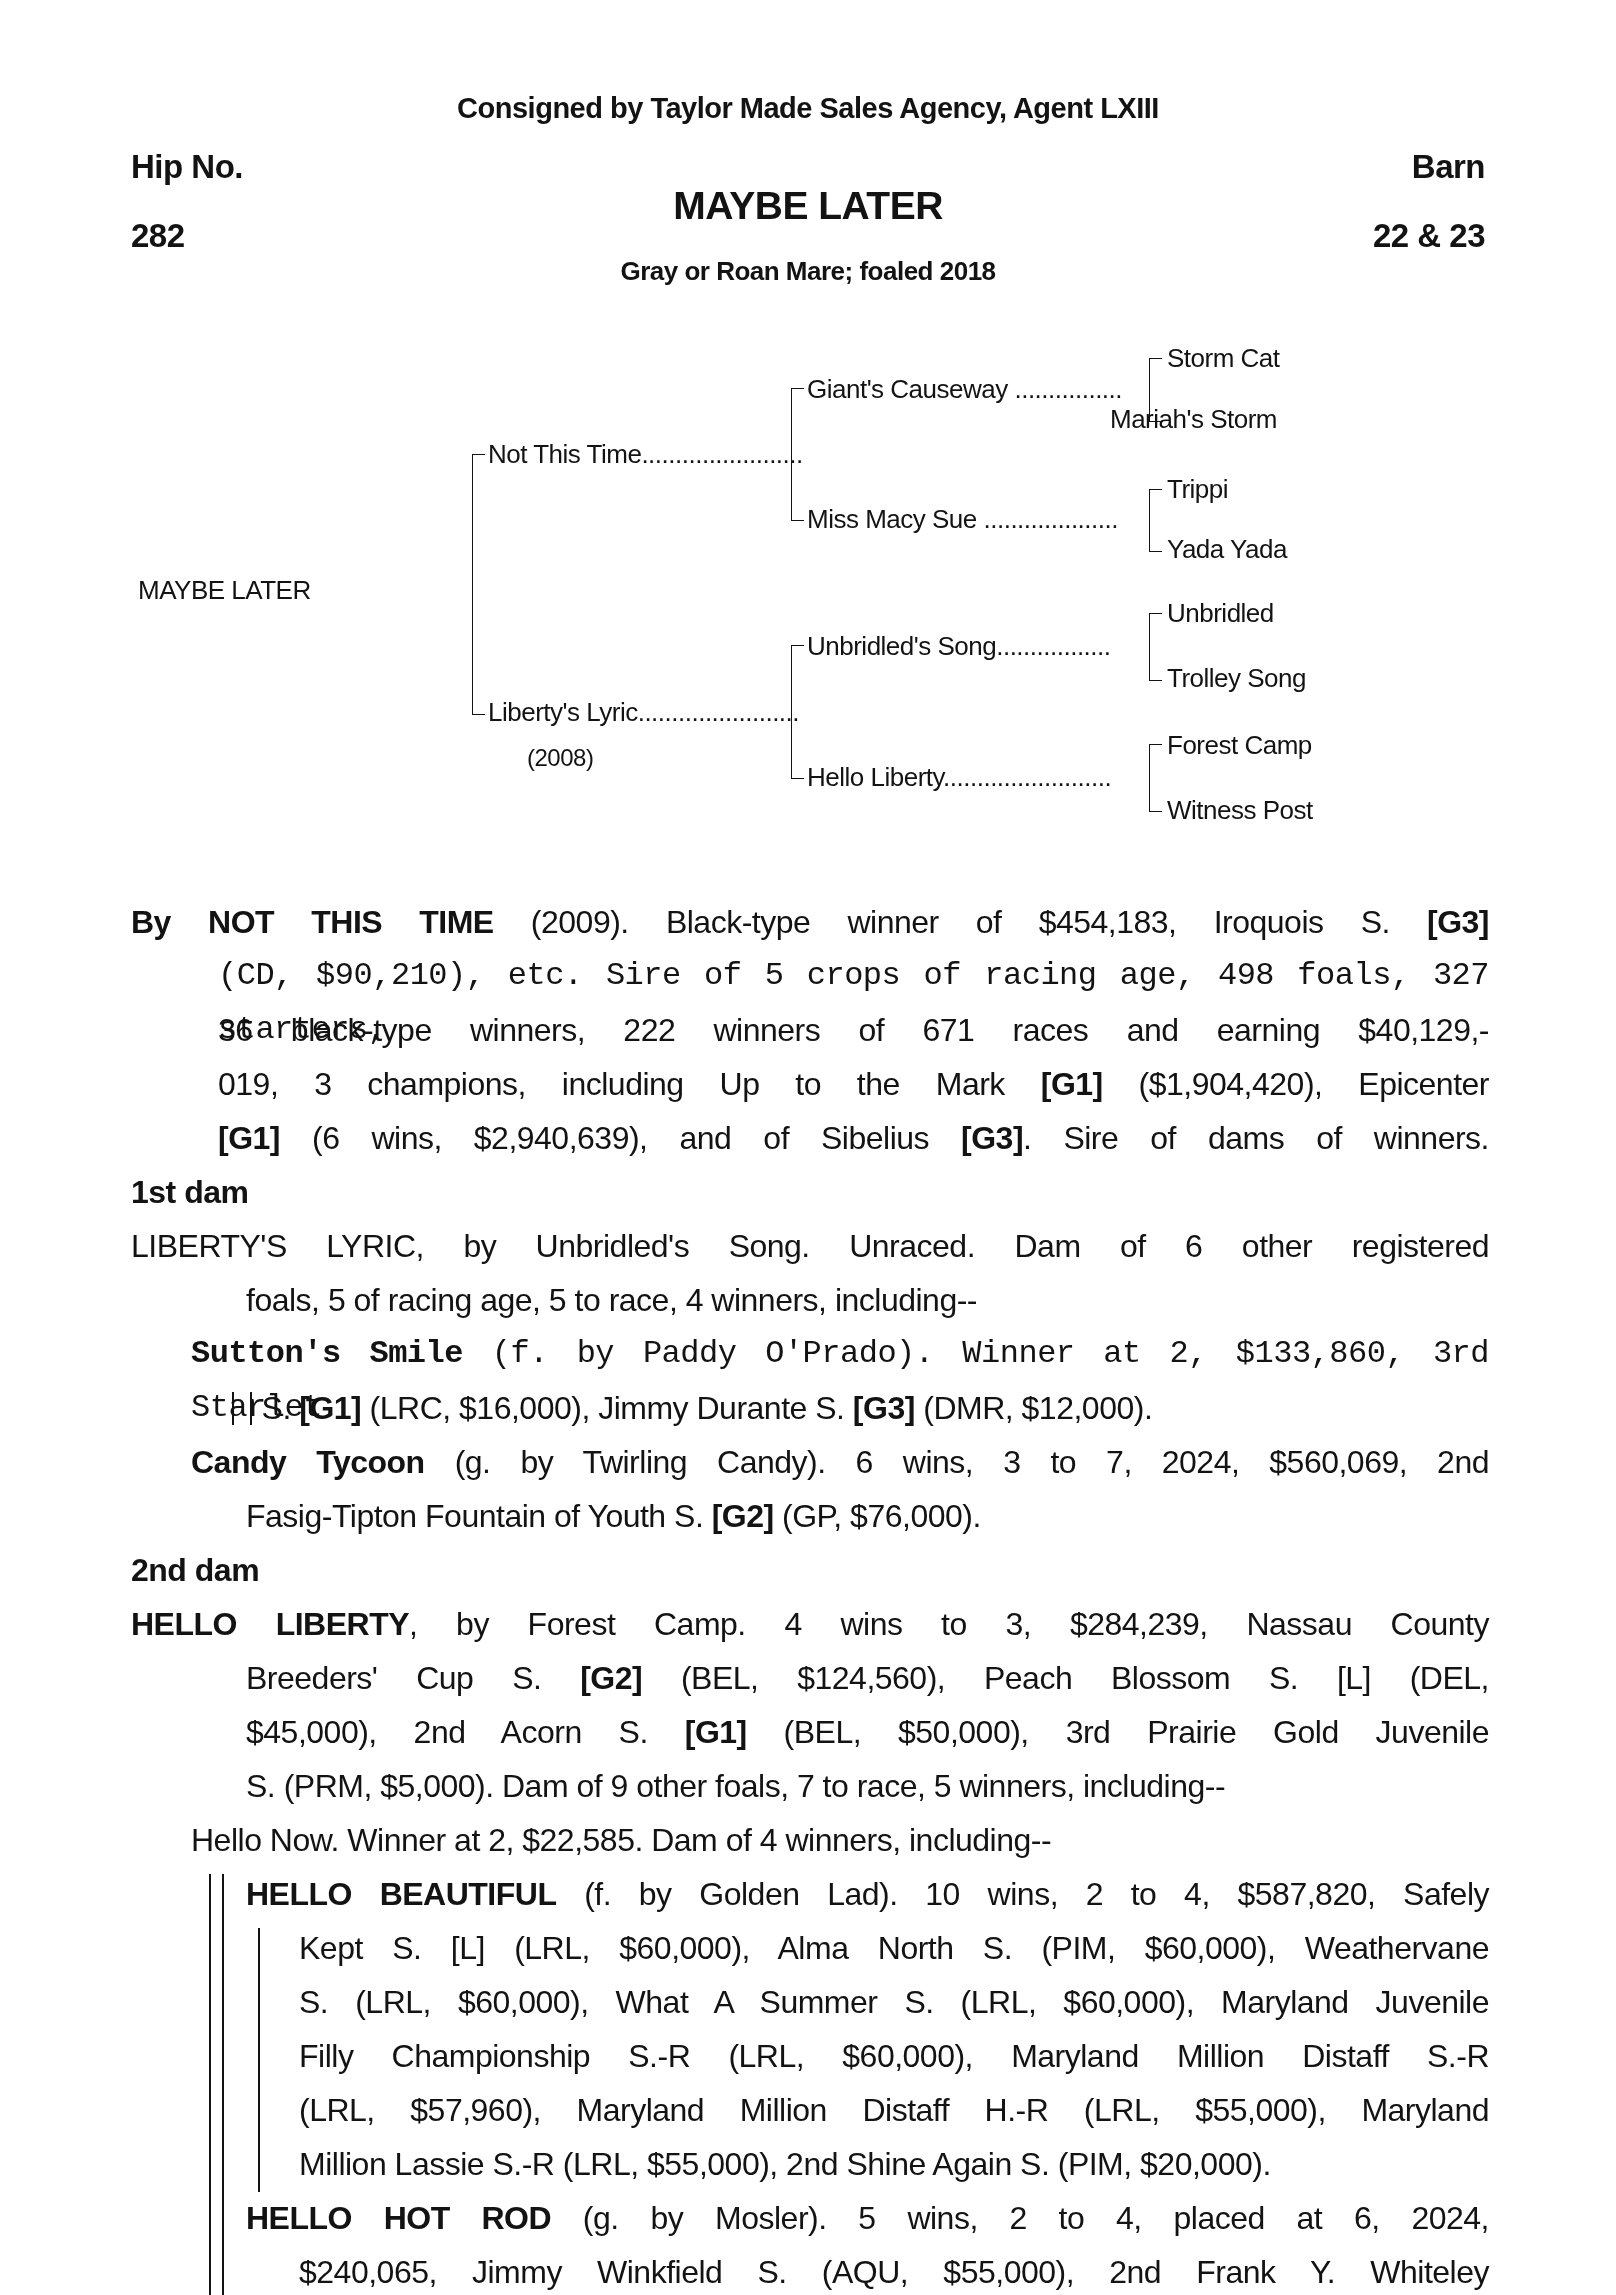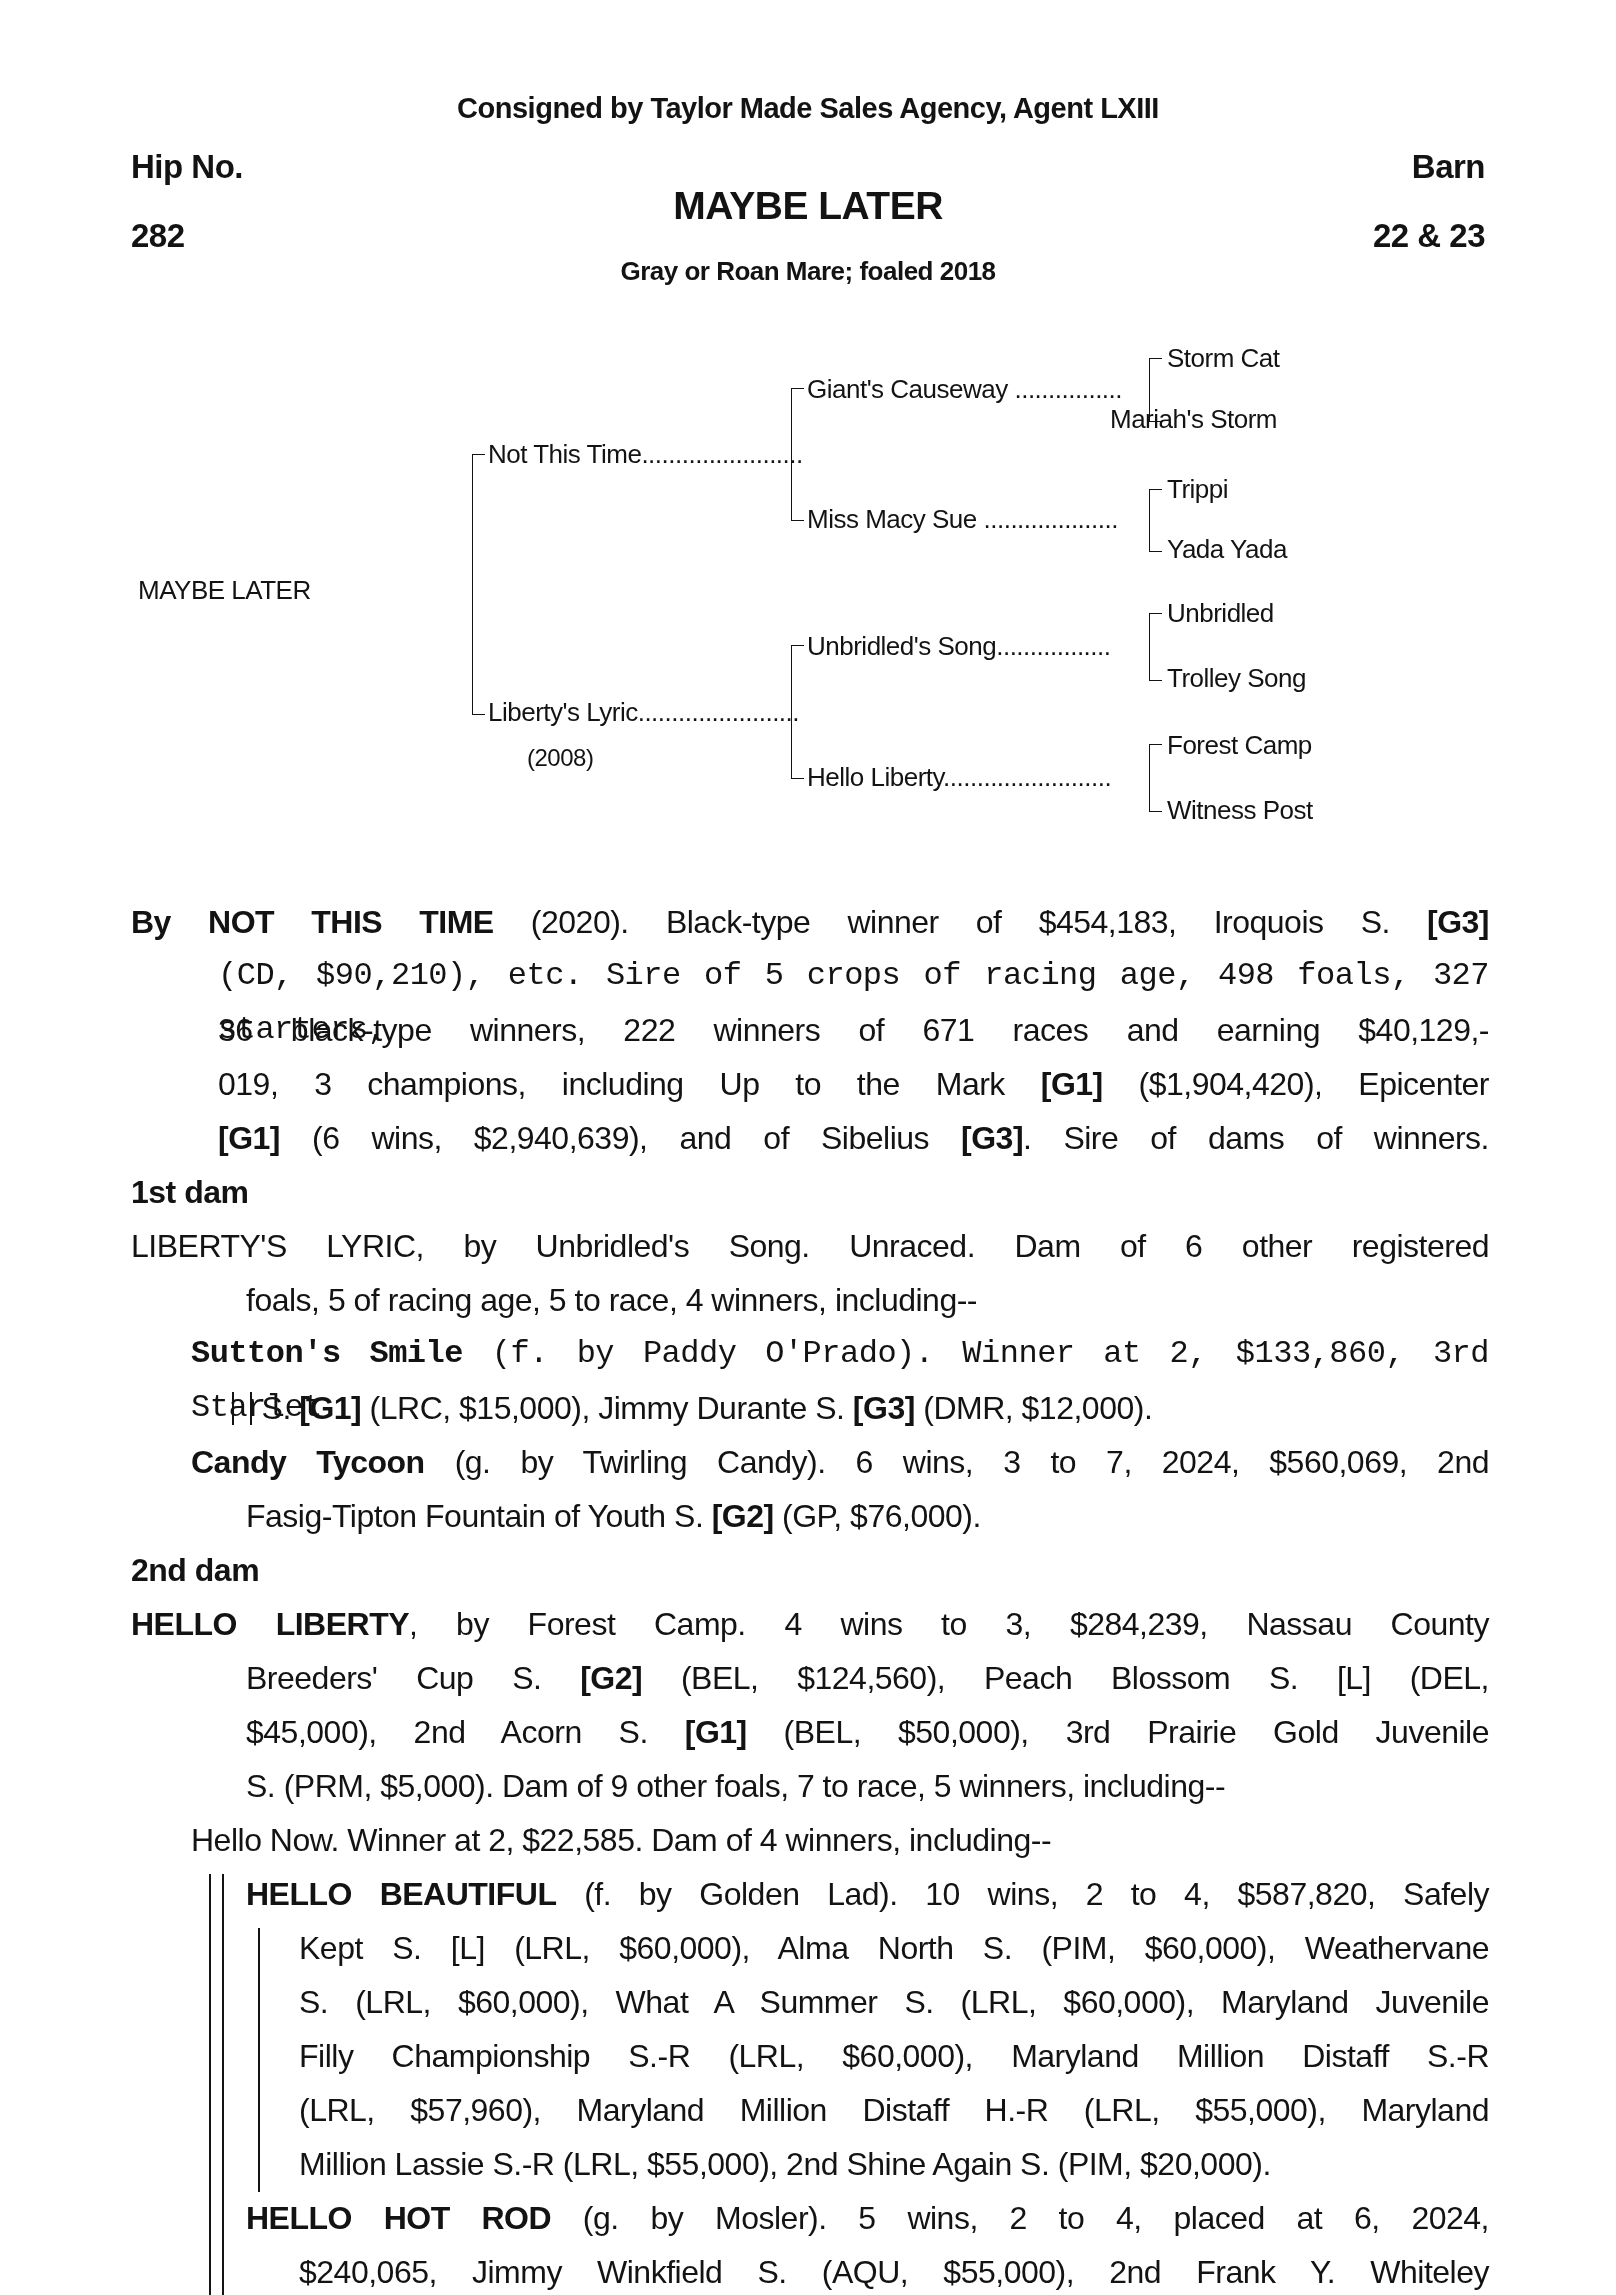--- a/index.html
+++ b/index.html
@@ -75,30 +75,30 @@
     <div class="tn" style="left:1110px;top:403px">Mariah's Storm</div>
     <div class="tn" style="left:1167px;top:473px">Trippi</div>
     <div class="tn" style="left:1167px;top:533px">Yada Yada</div>
     <div class="tn" style="left:1167px;top:597px">Unbridled</div>
     <div class="tn" style="left:1167px;top:662px">Trolley Song</div>
     <div class="tn" style="left:1167px;top:729px">Forest Camp</div>
     <div class="tn" style="left:1167px;top:794px">Witness Post</div>
   </div>
 
   <div id="body-lines">
-      <div class="line jl" style="margin-left: 0px; width: 1358px;"><span class="b">By NOT THIS TIME</span><span> (2020). Black-type winner of $454,183, Iroquois S. </span><span class="b">[G3]</span></div>
+      <div class="line jl" style="margin-left: 0px; width: 1358px;"><span class="b">By NOT THIS TIME</span><span> (2009). Black-type winner of $454,183, Iroquois S. </span><span class="b">[G3]</span></div>
       <div class="line jl" style="margin-left: 87px; width: 1271px; font-family: Liberation Mono, monospace;"><span>(CD, $90,210), etc. Sire of 5 crops of racing age, 498 foals, 327 starters,</span></div>
       <div class="line jl" style="margin-left: 87px; width: 1271px;"><span>36 black-type winners, 222 winners of 671 races and earning $40,129,-</span></div>
       <div class="line jl" style="margin-left: 87px; width: 1271px;"><span>019, 3 champions, including Up to the Mark </span><span class="b">[G1]</span><span> ($1,904,420), Epicenter</span></div>
       <div class="line jl" style="margin-left: 87px; width: 1271px;"><span class="b">[G1]</span><span> (6 wins, $2,940,639), and of Sibelius </span><span class="b">[G3]</span><span>. Sire of dams of winners.</span></div>
       <div class="line ll" style="margin-left: 0px; width: 1358px;"><span class="b">1st dam</span></div>
       <div class="line jl" style="margin-left: 0px; width: 1358px;"><span>LIBERTY'S LYRIC, by Unbridled's Song. Unraced. Dam of 6 other registered</span></div>
       <div class="line ll" style="margin-left: 115px; width: 1243px;"><span>foals, 5 of racing age, 5 to race, 4 winners, including--</span></div>
       <div class="line jl" style="margin-left: 60px; width: 1298px; font-family: Liberation Mono, monospace;"><span class="b">Sutton's Smile</span><span> (f. by Paddy O'Prado). Winner at 2, $133,860, 3rd Starlet</span></div>
-      <div class="line ll" style="margin-left: 101px; width: 1257px;"><span class="dagger-rules"></span><span>S. </span><span class="b">[G1]</span><span> (LRC, $15,000), Jimmy Durante S. </span><span class="b">[G3]</span><span> (DMR, $12,000).</span></div>
+      <div class="line ll" style="margin-left: 101px; width: 1257px;"><span class="dagger-rules"></span><span>S. </span><span class="b">[G1]</span><span> (LRC, $16,000), Jimmy Durante S. </span><span class="b">[G3]</span><span> (DMR, $12,000).</span></div>
       <div class="line jl" style="margin-left: 60px; width: 1298px;"><span class="b">Candy Tycoon</span><span> (g. by Twirling Candy). 6 wins, 3 to 7, 2024, $560,069, 2nd</span></div>
       <div class="line ll" style="margin-left: 115px; width: 1243px;"><span>Fasig-Tipton Fountain of Youth S. </span><span class="b">[G2]</span><span> (GP, $76,000).</span></div>
       <div class="line ll" style="margin-left: 0px; width: 1358px;"><span class="b">2nd dam</span></div>
       <div class="line jl" style="margin-left: 0px; width: 1358px;"><span class="b">HELLO LIBERTY</span><span>, by Forest Camp. 4 wins to 3, $284,239, Nassau County</span></div>
       <div class="line jl" style="margin-left: 115px; width: 1243px;"><span>Breeders' Cup S. </span><span class="b">[G2]</span><span> (BEL, $124,560), Peach Blossom S. [L] (DEL,</span></div>
       <div class="line jl" style="margin-left: 115px; width: 1243px;"><span>$45,000), 2nd Acorn S. </span><span class="b">[G1]</span><span> (BEL, $50,000), 3rd Prairie Gold Juvenile</span></div>
       <div class="line ll" style="margin-left: 115px; width: 1243px;"><span>S. (PRM, $5,000). Dam of 9 other foals, 7 to race, 5 winners, including--</span></div>
       <div class="line ll" style="margin-left: 60px; width: 1298px;"><span>Hello Now. Winner at 2, $22,585. Dam of 4 winners, including--</span></div>
       <div class="line jl" style="margin-left: 115px; width: 1243px;"><span class="b">HELLO BEAUTIFUL</span><span> (f. by Golden Lad). 10 wins, 2 to 4, $587,820, Safely</span></div>
       <div class="line jl" style="margin-left: 168px; width: 1190px;"><span>Kept S. [L] (LRL, $60,000), Alma North S. (PIM, $60,000), Weathervane</span></div>

